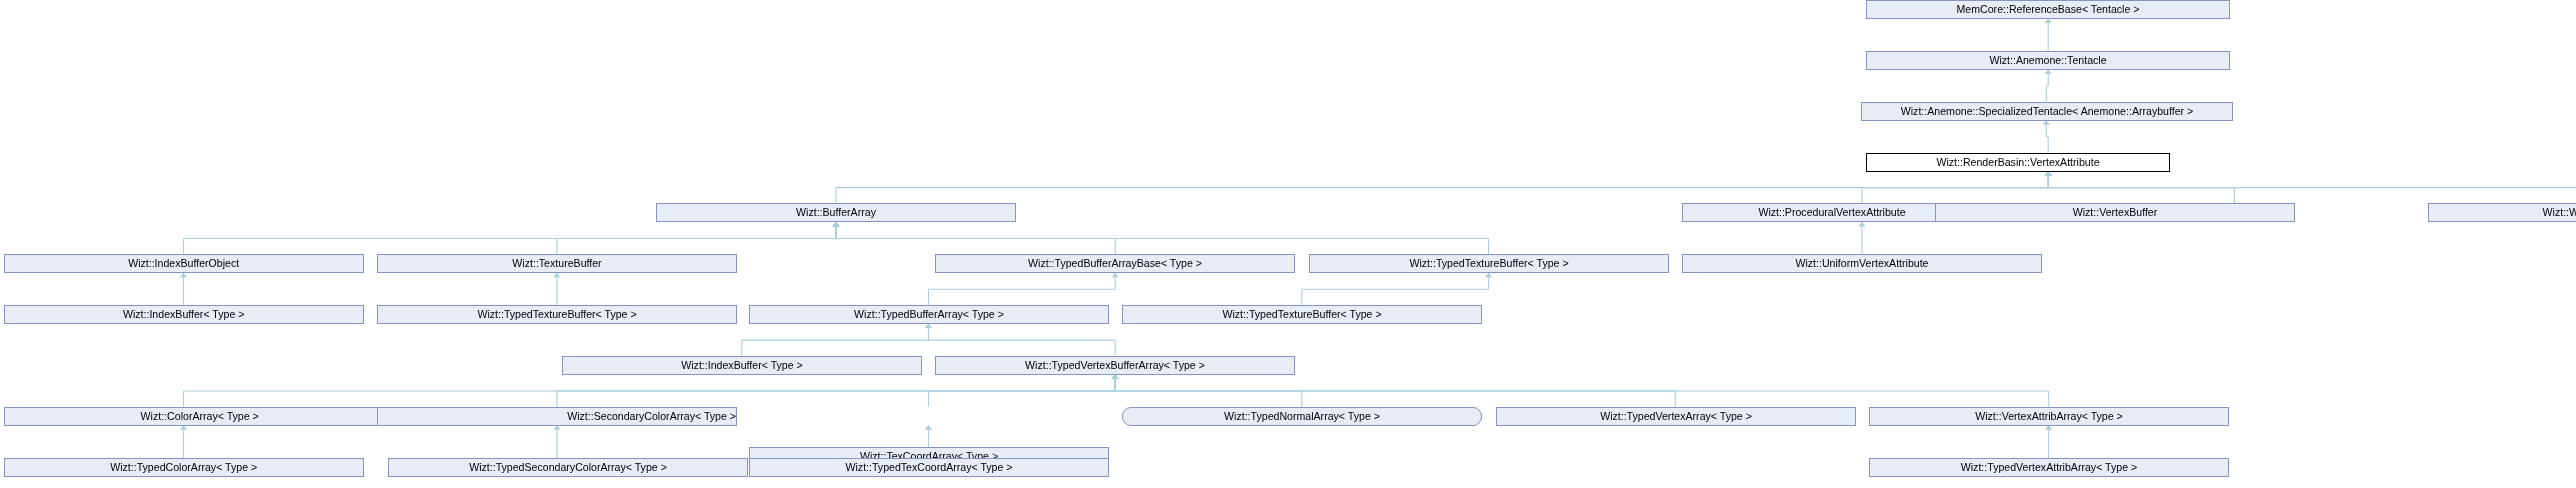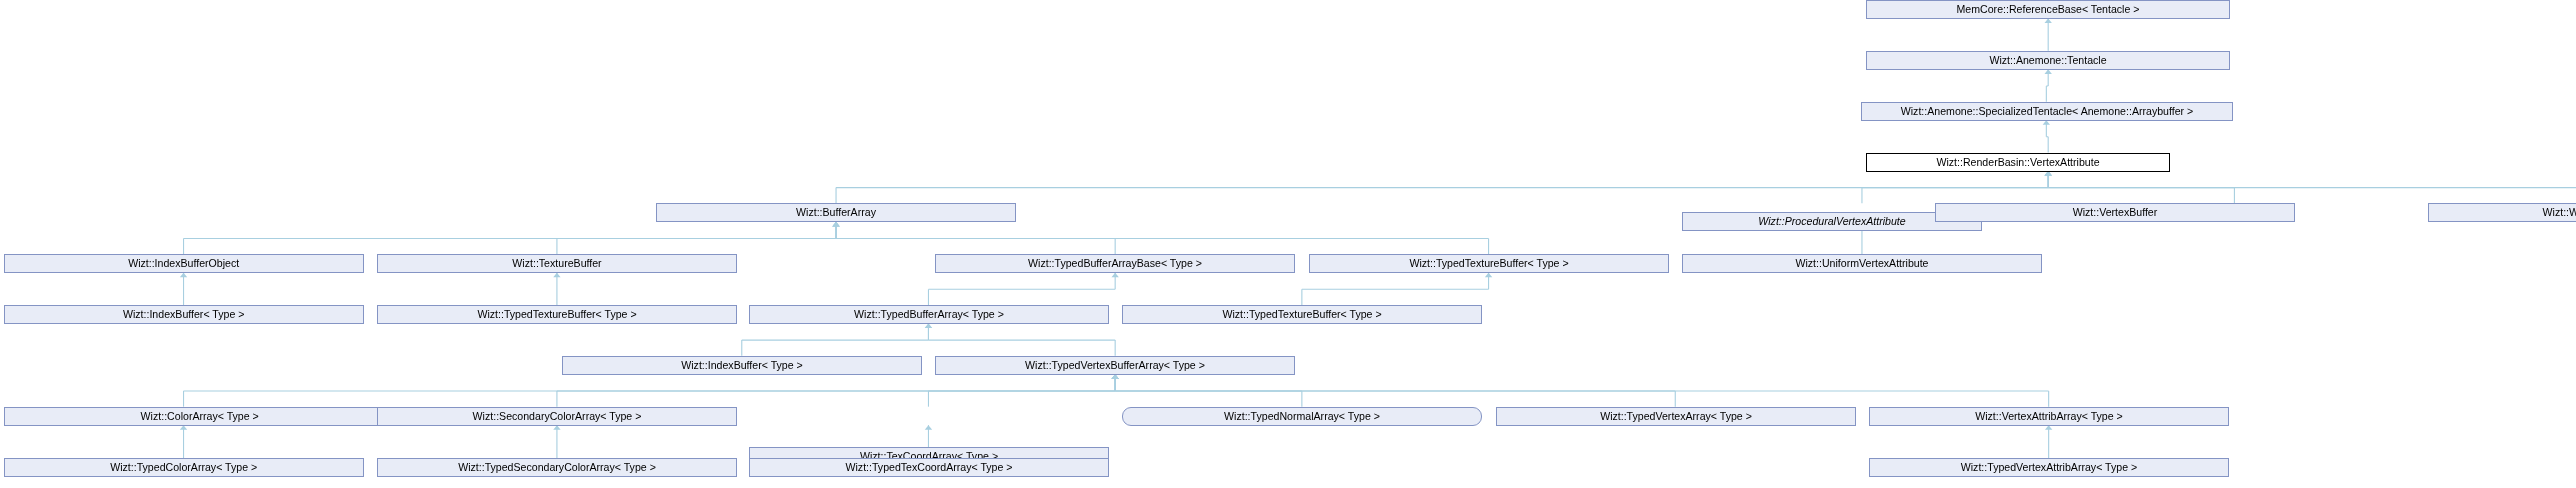--- a/index.html
+++ b/index.html
@@ -148,38 +148,38 @@
       <line x1="1004.5" y1="460" x2="1004.5" y2="496" stroke="#a8cfe0" stroke-width="1.2"></line>
       <path d="M 1000.5 465 L 1004.5 460 L 1008.5 465 Z" fill="#a8cfe0"></path>
       <line x1="2216.5" y1="460" x2="2216.5" y2="496" stroke="#a8cfe0" stroke-width="1.2"></line>
       <path d="M 2212.5 465 L 2216.5 460 L 2220.5 465 Z" fill="#a8cfe0"></path>
     </svg>
 <div class="node" title="MemCore::ReferenceBase&lt; Tentacle &gt;" style="left: 1866px; top: 0px; width: 364px;">MemCore::ReferenceBase&lt; Tentacle &gt;</div>
     <div class="node" title="Wizt::Anemone::SpecializedTentacle&lt; Anemone::Arraybuffer &gt;" style="left: 1861px; top: 102px; width: 372px;">Wizt::Anemone::SpecializedTentacle&lt; Anemone::Arraybuffer &gt;</div>
     <div class="node" title="Wizt::Anemone::Tentacle" style="left: 1866px; top: 51px; width: 364px;">Wizt::Anemone::Tentacle</div>
     <div class="node current" title="Wizt::RenderBasin::VertexAttribute" style="left: 1866px; top: 153px; width: 304px;">Wizt::RenderBasin::VertexAttribute</div>
     <div class="node" title="Wizt::BufferArray" style="left: 656px; top: 203px; width: 360px;">Wizt::BufferArray</div>
-    <div class="node" title="Wizt::ProceduralVertexAttribute" style="left: 1682px; top: 212px; width: 300px; font-style: italic;">Wizt::ProceduralVertexAttribute</div>
+    <div class="node" title="Wizt::ProceduralVertexAttribute" style="left: 1682px; top: 203px; width: 300px;">Wizt::ProceduralVertexAttribute</div>
     <div class="node" title="Wizt::VertexBuffer" style="left: 1935px; top: 203px; width: 360px;">Wizt::VertexBuffer</div>
     <div class="node" title="Wizt::WebGLVertexAttribute" style="left: 2428px; top: 203px; width: 360px;">Wizt::WebGLVertexAttribute</div>
     <div class="node" title="Wizt::IndexBufferObject" style="left: 3.7px; top: 254px; width: 360px;">Wizt::IndexBufferObject</div>
     <div class="node" title="Wizt::TextureBuffer" style="left: 377px; top: 254px; width: 360px;">Wizt::TextureBuffer</div>
     <div class="node" title="Wizt::TypedBufferArrayBase&lt; Type &gt;" style="left: 935px; top: 254px; width: 360px;">Wizt::TypedBufferArrayBase&lt; Type &gt;</div>
     <div class="node" title="Wizt::TypedTextureBuffer&lt; Type &gt;" style="left: 1309px; top: 254px; width: 360px;">Wizt::TypedTextureBuffer&lt; Type &gt;</div>
     <div class="node" title="Wizt::UniformVertexAttribute" style="left: 1682px; top: 254px; width: 360px;">Wizt::UniformVertexAttribute</div>
     <div class="node" title="Wizt::IndexBuffer&lt; Type &gt;" style="left: 3.7px; top: 305px; width: 360px;">Wizt::IndexBuffer&lt; Type &gt;</div>
     <div class="node" title="Wizt::TypedTextureBuffer&lt; Type &gt;" style="left: 377px; top: 305px; width: 360px;">Wizt::TypedTextureBuffer&lt; Type &gt;</div>
     <div class="node" title="Wizt::TypedBufferArray&lt; Type &gt;" style="left: 749px; top: 305px; width: 360px;">Wizt::TypedBufferArray&lt; Type &gt;</div>
     <div class="node" title="Wizt::TypedTextureBuffer&lt; Type &gt;" style="left: 1122px; top: 305px; width: 360px;">Wizt::TypedTextureBuffer&lt; Type &gt;</div>
     <div class="node" title="Wizt::IndexBuffer&lt; Type &gt;" style="left: 562px; top: 356px; width: 360px;">Wizt::IndexBuffer&lt; Type &gt;</div>
     <div class="node" title="Wizt::TypedVertexBufferArray&lt; Type &gt;" style="left: 935px; top: 356px; width: 360px;">Wizt::TypedVertexBufferArray&lt; Type &gt;</div>
     <div class="node" title="Wizt::ColorArray&lt; Type &gt;" style="left: 3.7px; top: 407px; width: 392px;">Wizt::ColorArray&lt; Type &gt;</div>
-    <div class="node" title="Wizt::SecondaryColorArray&lt; Type &gt;" style="left: 377px; top: 407px; width: 360px;">Wizt::SecondaryColorArray&lt; Type &gt;</div>
+    <div class="node" title="Wizt::SecondaryColorArray&lt; Type &gt;" style="left: 377px; top: 407px; width: 360px; text-align: right;">Wizt::SecondaryColorArray&lt; Type &gt;</div>
     <div class="node" title="Wizt::TexCoordArray&lt; Type &gt;" style="left: 749px; top: 407px; width: 360px; margin-top: 40px;">Wizt::TexCoordArray&lt; Type &gt;</div>
     <div class="node" title="Wizt::TypedNormalArray&lt; Type &gt;" style="left: 1122px; top: 407px; width: 360px; border-radius: 9px;">Wizt::TypedNormalArray&lt; Type &gt;</div>
     <div class="node" title="Wizt::TypedVertexArray&lt; Type &gt;" style="left: 1496px; top: 407px; width: 360px;">Wizt::TypedVertexArray&lt; Type &gt;</div>
     <div class="node" title="Wizt::VertexAttribArray&lt; Type &gt;" style="left: 1869px; top: 407px; width: 360px;">Wizt::VertexAttribArray&lt; Type &gt;</div>
     <div class="node" title="Wizt::TypedColorArray&lt; Type &gt;" style="left: 3.7px; top: 458px; width: 360px;">Wizt::TypedColorArray&lt; Type &gt;</div>
-    <div class="node" title="Wizt::TypedSecondaryColorArray&lt; Type &gt;" style="left: 377px; top: 458px; width: 360px;">Wizt::TypedSecondaryColorArray&lt; Type &gt;</div>
+    <div class="node" title="Wizt::TypedSecondaryColorArray&lt; Type &gt;" style="left: 388px; top: 458px; width: 360px;">Wizt::TypedSecondaryColorArray&lt; Type &gt;</div>
     <div class="node" title="Wizt::TypedTexCoordArray&lt; Type &gt;" style="left: 749px; top: 458px; width: 360px;">Wizt::TypedTexCoordArray&lt; Type &gt;</div>
     <div class="node" title="Wizt::TypedVertexAttribArray&lt; Type &gt;" style="left: 1869px; top: 458px; width: 360px; text-align: center;">Wizt::TypedVertexAttribArray&lt; Type &gt;</div>
   </div>
 
 
 </body></html>

